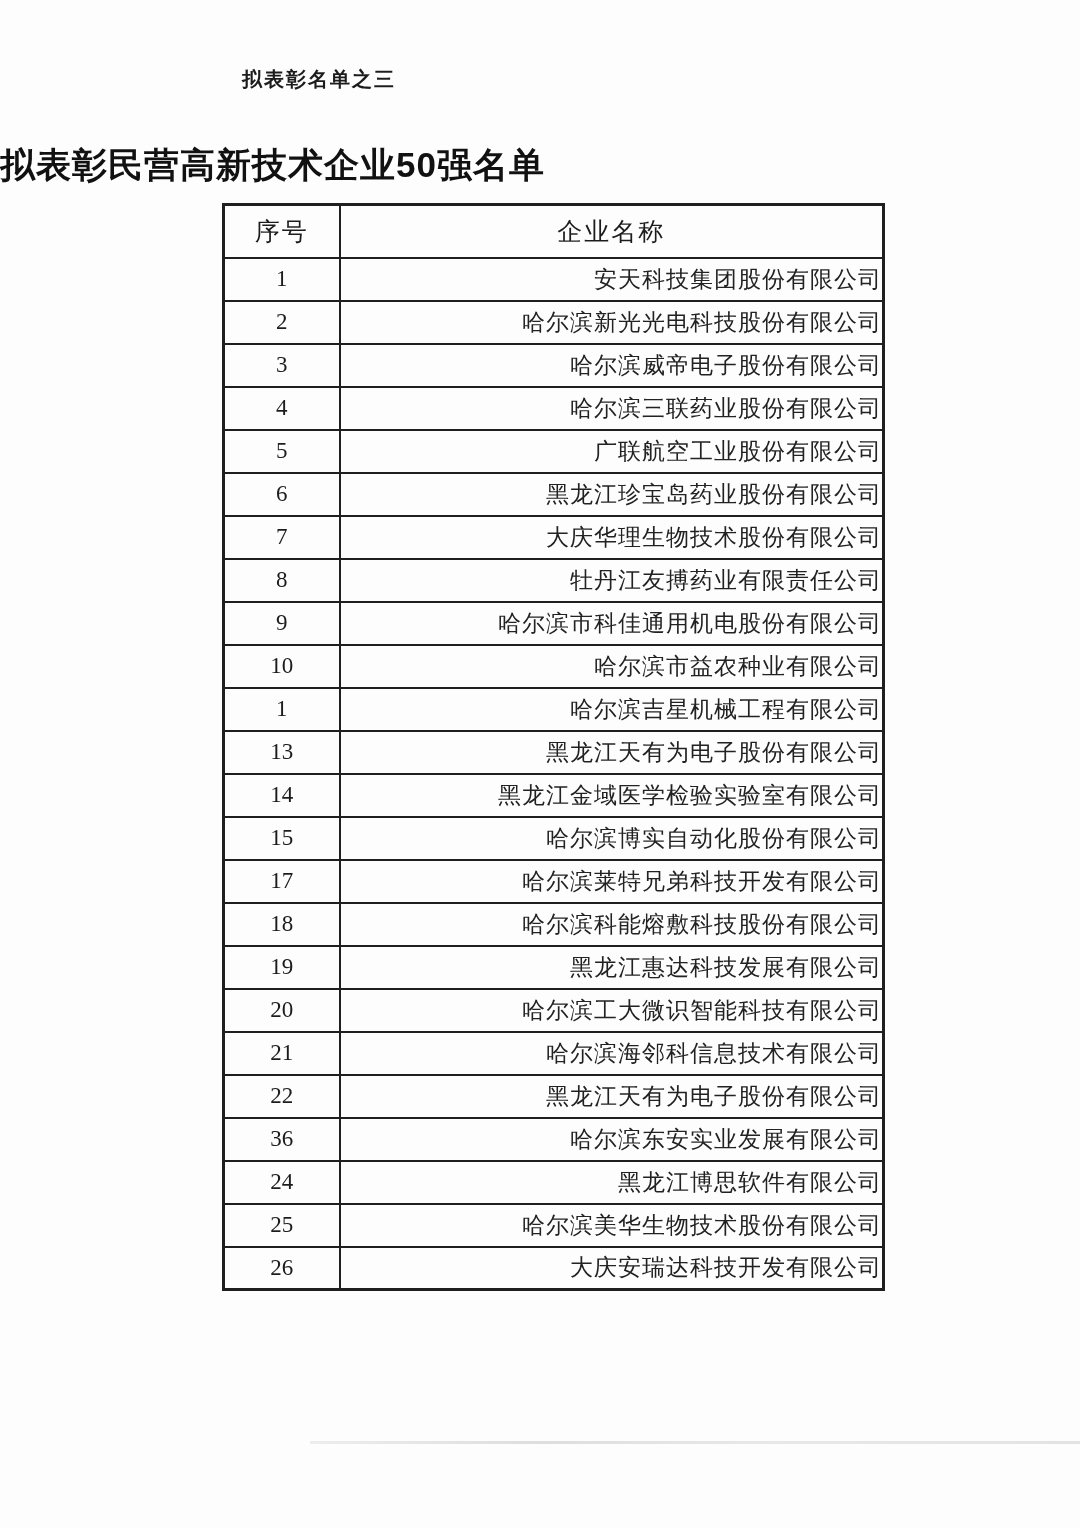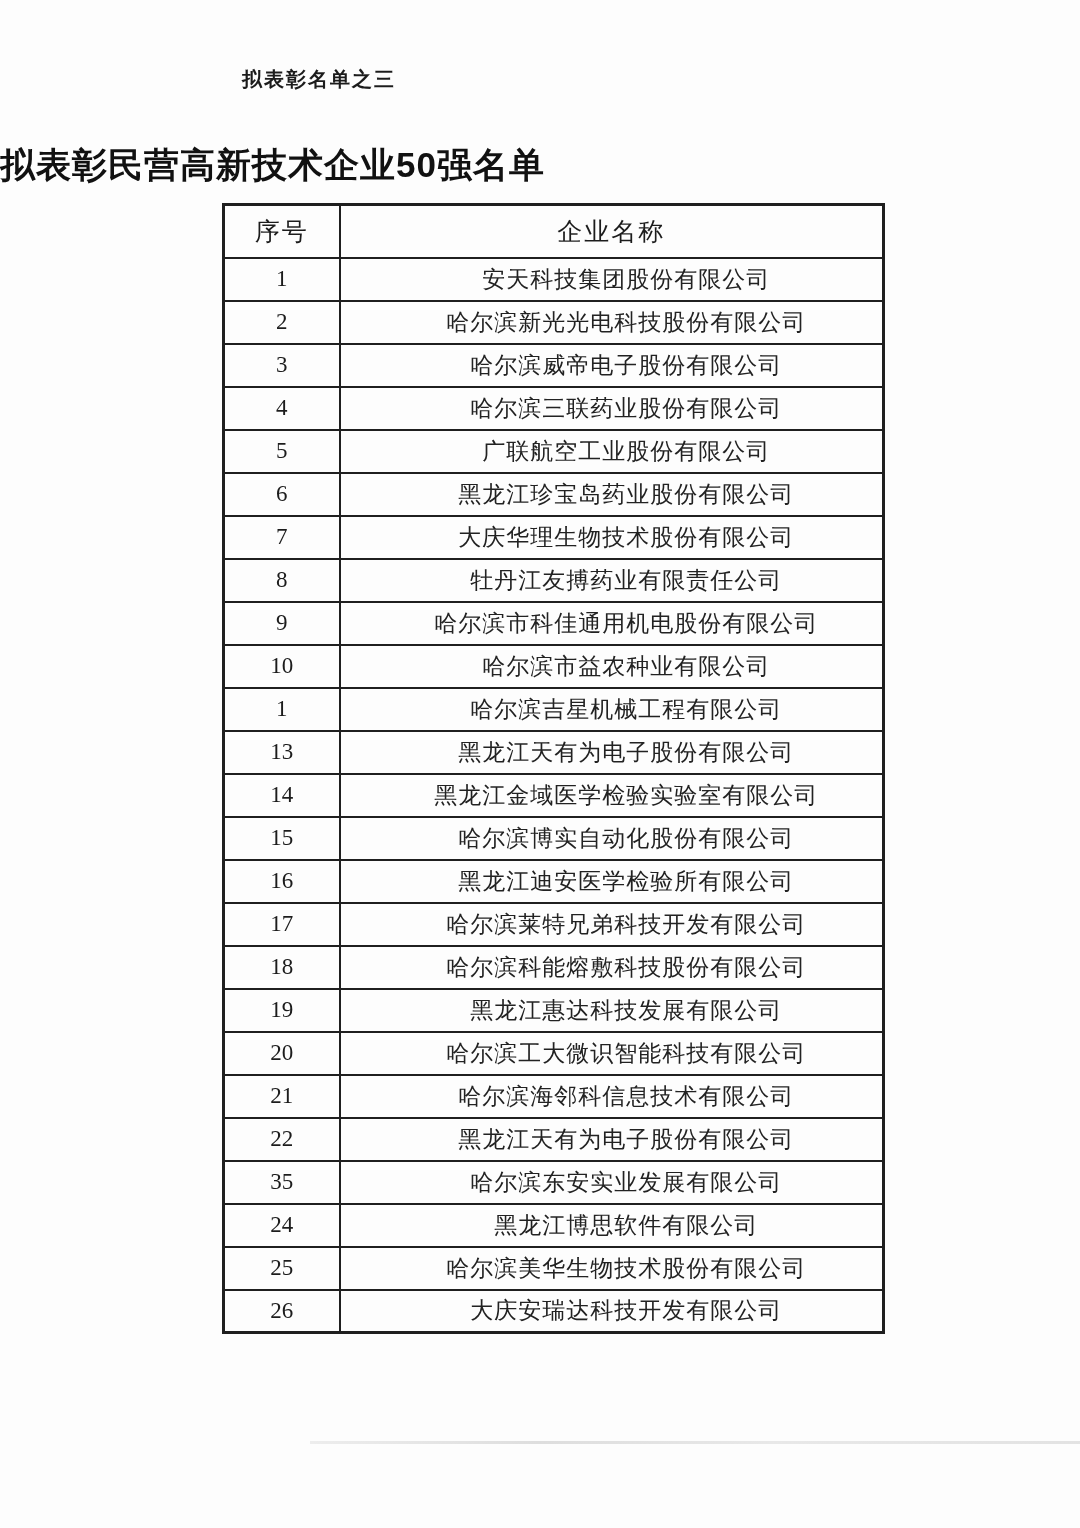--- a/index.html
+++ b/index.html
@@ -67,21 +67,21 @@
   }
   td.cell-no{
     height:43px;
     text-align:center;
     vertical-align:middle;
     font-size:23px;
     font-family:"Liberation Serif", serif;
     color:var(--text-color);
   }
   td.cell-name{
-    text-align:center;
+    text-align:right;
     vertical-align:middle;
     padding-left:30px;
     font-size:23px;
     letter-spacing:1px;
     font-family:"Liberation Serif", serif;
     color:#222;
     margin-top:8px;
   }
   .scan-artifact{
     position:absolute;
@@ -162,24 +162,20 @@
       </tr>
       <tr>
         <td class="cell-no">14</td>
         <td class="cell-name">黑龙江金域医学检验实验室有限公司</td>
       </tr>
       <tr>
         <td class="cell-no">15</td>
         <td class="cell-name">哈尔滨博实自动化股份有限公司</td>
       </tr>
       <tr>
-        <td class="cell-no">16</td>
-        <td class="cell-name">黑龙江迪安医学检验所有限公司</td>
-      </tr>
-      <tr>
         <td class="cell-no">17</td>
         <td class="cell-name">哈尔滨莱特兄弟科技开发有限公司</td>
       </tr>
       <tr>
         <td class="cell-no">18</td>
         <td class="cell-name">哈尔滨科能熔敷科技股份有限公司</td>
       </tr>
       <tr>
         <td class="cell-no">19</td>
         <td class="cell-name">黑龙江惠达科技发展有限公司</td>
@@ -190,21 +186,21 @@
       </tr>
       <tr>
         <td class="cell-no">21</td>
         <td class="cell-name">哈尔滨海邻科信息技术有限公司</td>
       </tr>
       <tr>
         <td class="cell-no">22</td>
         <td class="cell-name">黑龙江天有为电子股份有限公司</td>
       </tr>
       <tr>
-        <td class="cell-no">35</td>
+        <td class="cell-no">36</td>
         <td class="cell-name">哈尔滨东安实业发展有限公司</td>
       </tr>
       <tr>
         <td class="cell-no">24</td>
         <td class="cell-name">黑龙江博思软件有限公司</td>
       </tr>
       <tr>
         <td class="cell-no">25</td>
         <td class="cell-name">哈尔滨美华生物技术股份有限公司</td>
       </tr>

